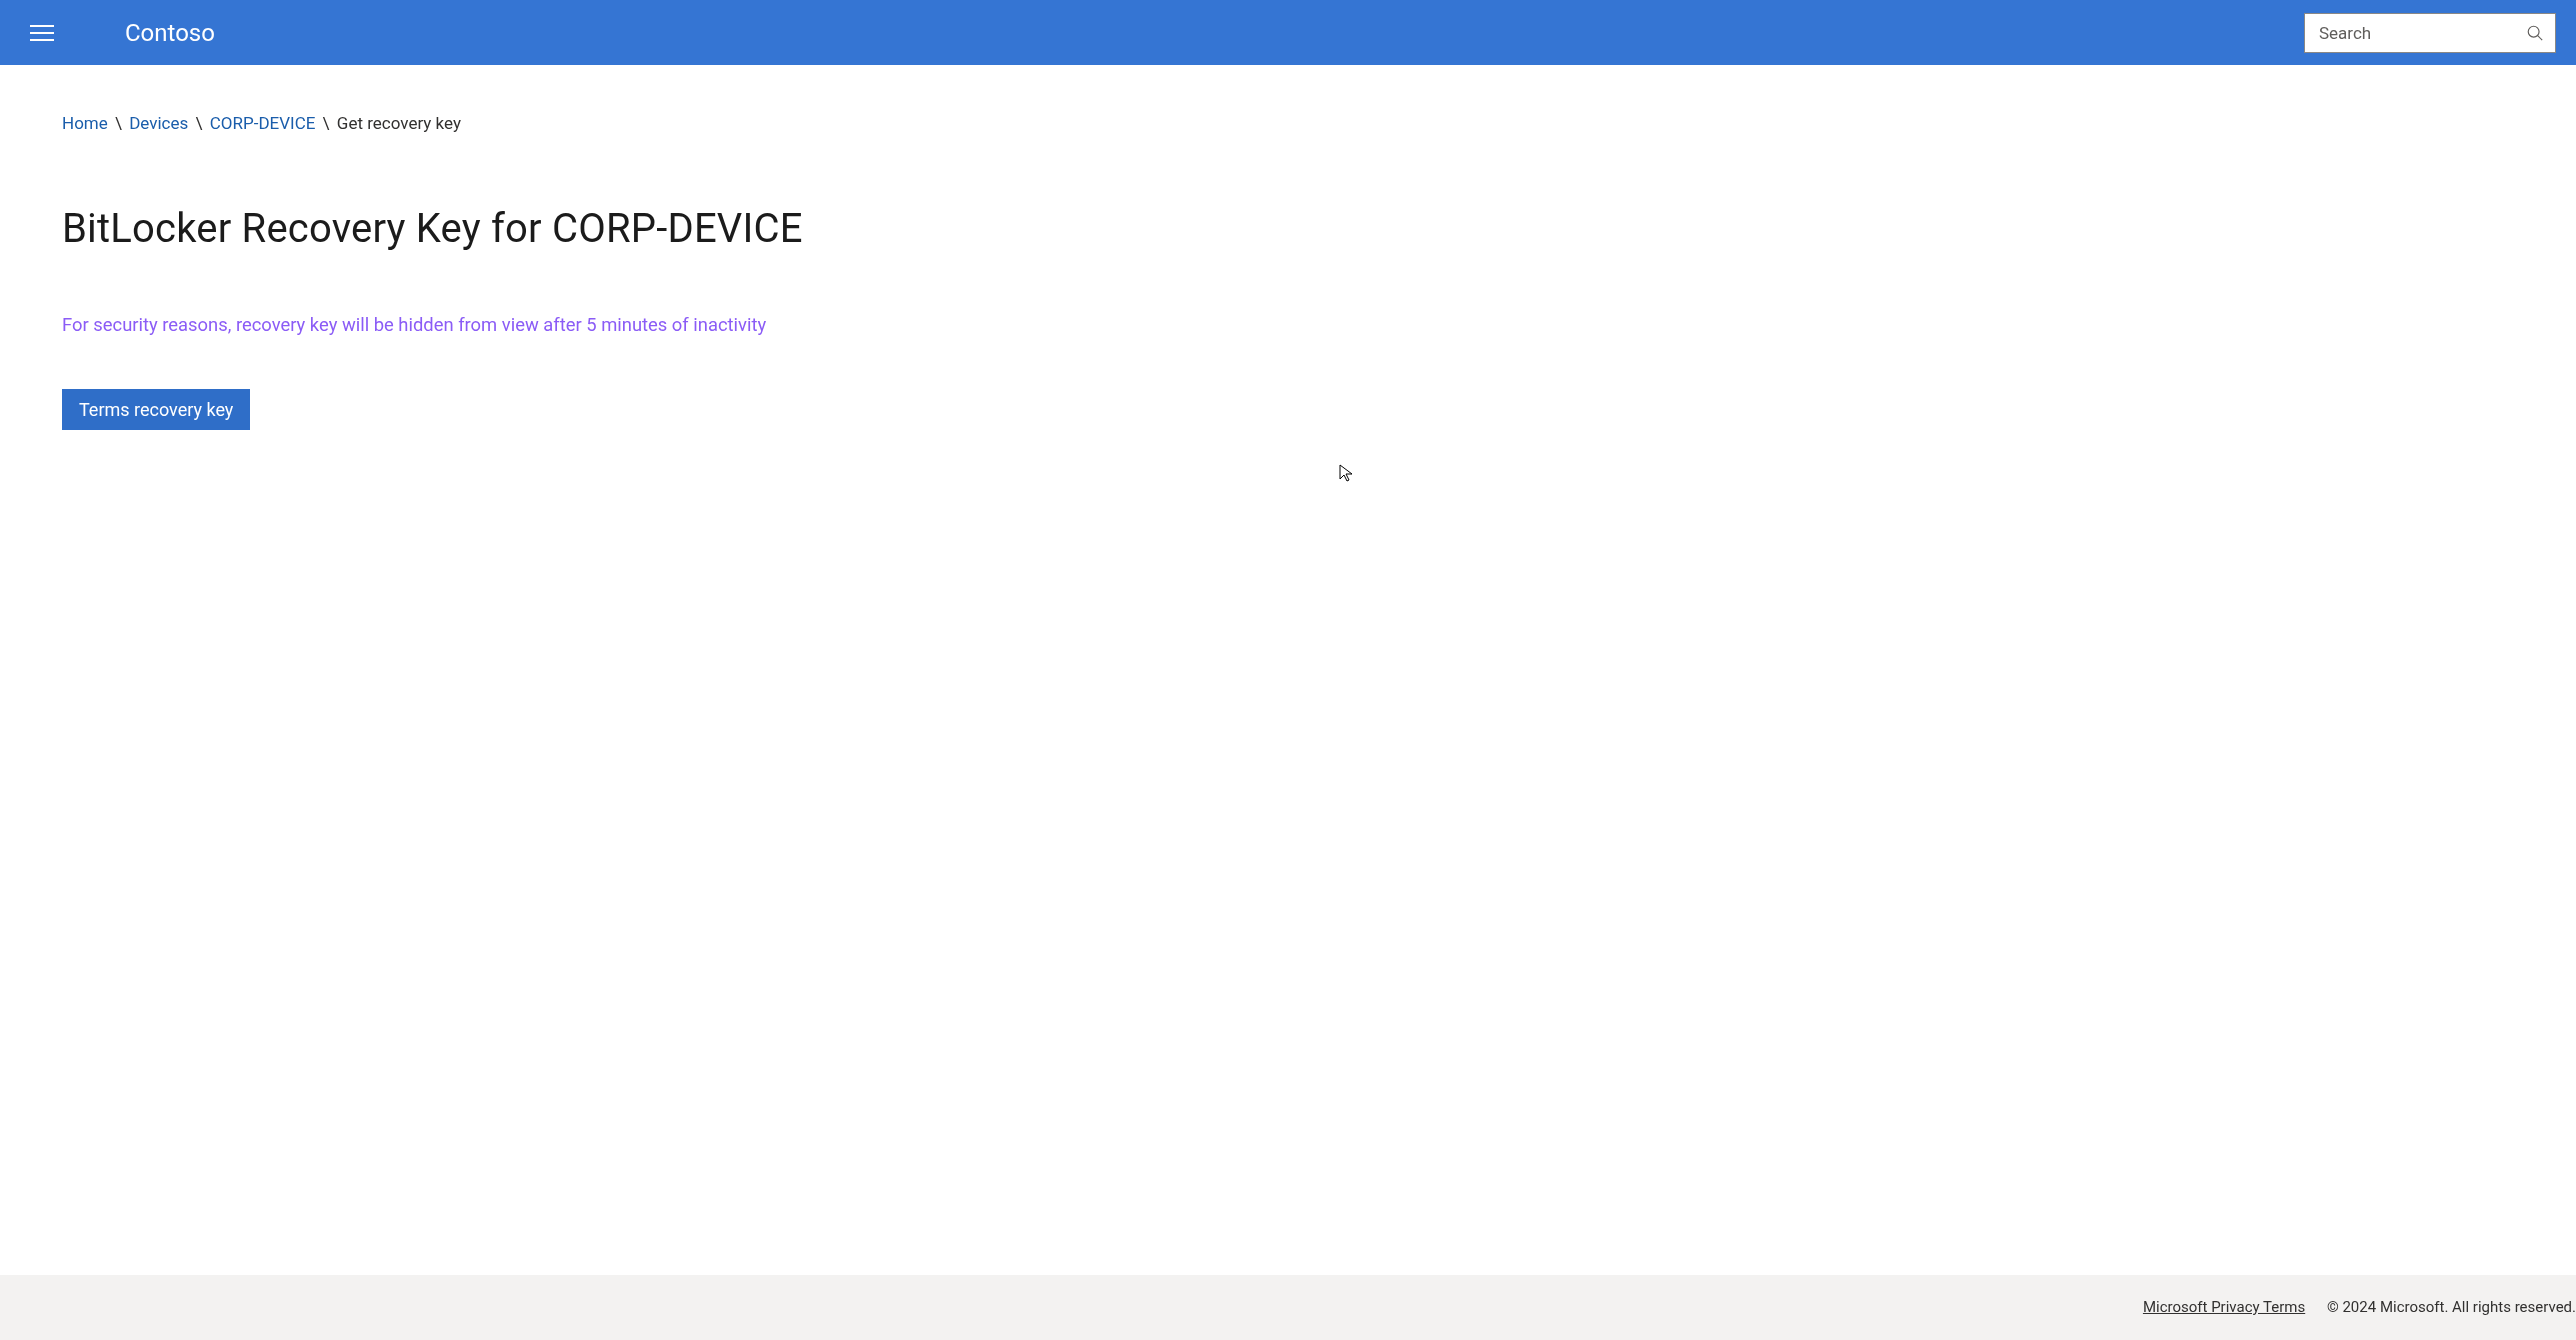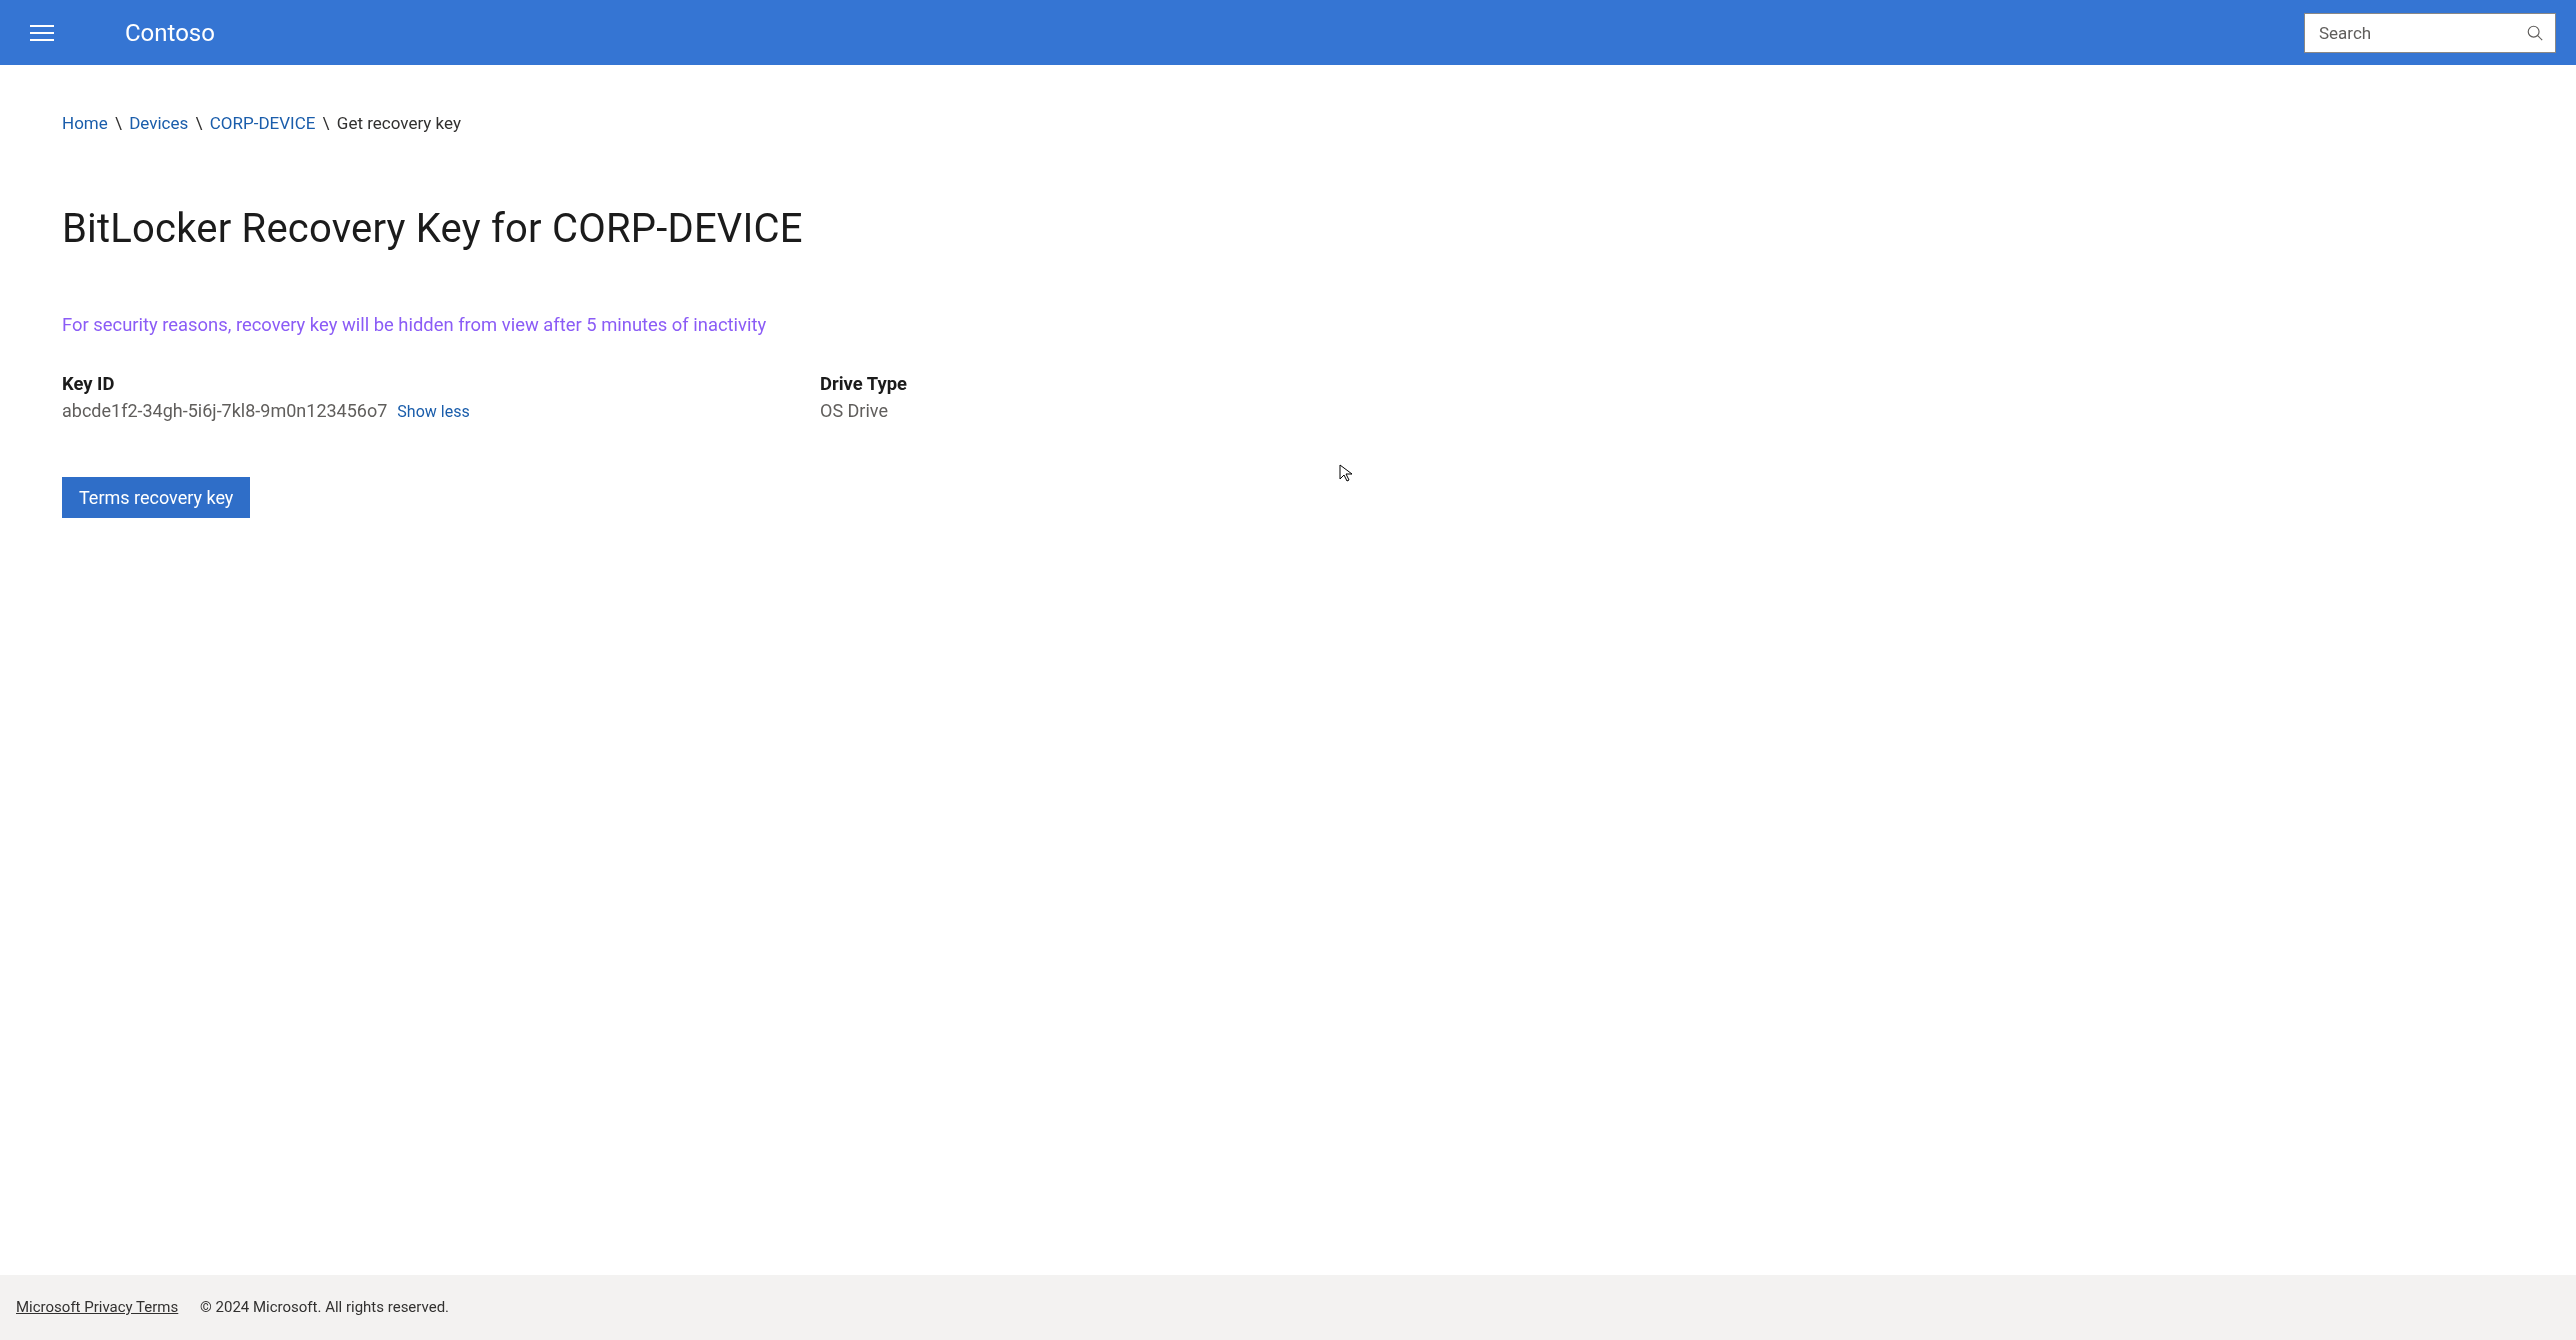--- a/index.html
+++ b/index.html
@@ -151,21 +151,21 @@
       font-size: 18px;
       font-family: inherit;
       cursor: pointer;
       margin-top: 16px;
     }
     
     
     .footer {
       background: #f3f2f1;
       padding: 23px 0 24px 16px;
-      text-align: left;
+      text-align: right;
       font-size: 15px;
       color: #323130;
     }
     .footer a {
       color: #323130;
       text-decoration: underline;
       margin-right: 18px;
     }
     .footer .copyright {
       color: #323130;
@@ -210,33 +210,20 @@
     <span class="sep"> \ </span>
     <a href="#">CORP-DEVICE</a>
     <span class="sep"> \ </span>
     <span class="current">Get recovery key</span>
   </nav>
 
   <h1 class="page-title">BitLocker Recovery Key for CORP-DEVICE</h1>
 
   <p class="notice">For security reasons, recovery key will be hidden from view after 5 minutes of inactivity</p>
 
-  <div class="info-row">
-    <div class="info-block">
-      <div class="info-label">Key ID</div>
-      <div>
-        <span class="info-value">abcde1f2-34gh-5i6j-7kl8-9m0n123456o7</span>
-        <span class="show-less">Show less</span>
-      </div>
-    </div>
-    <div class="info-block">
-      <div class="info-label">Drive Type</div>
-      <div class="info-value">OS Drive</div>
-    </div>
-  </div>
 
   <button class="primary-button">Terms recovery key</button>
 </div>
 
 <div class="footer">
   <a href="#">Microsoft Privacy Terms</a>
   <span class="copyright">© 2024 Microsoft. All rights reserved.</span>
 </div>
 
 <svg class="cursor" viewBox="0 0 20 20">

